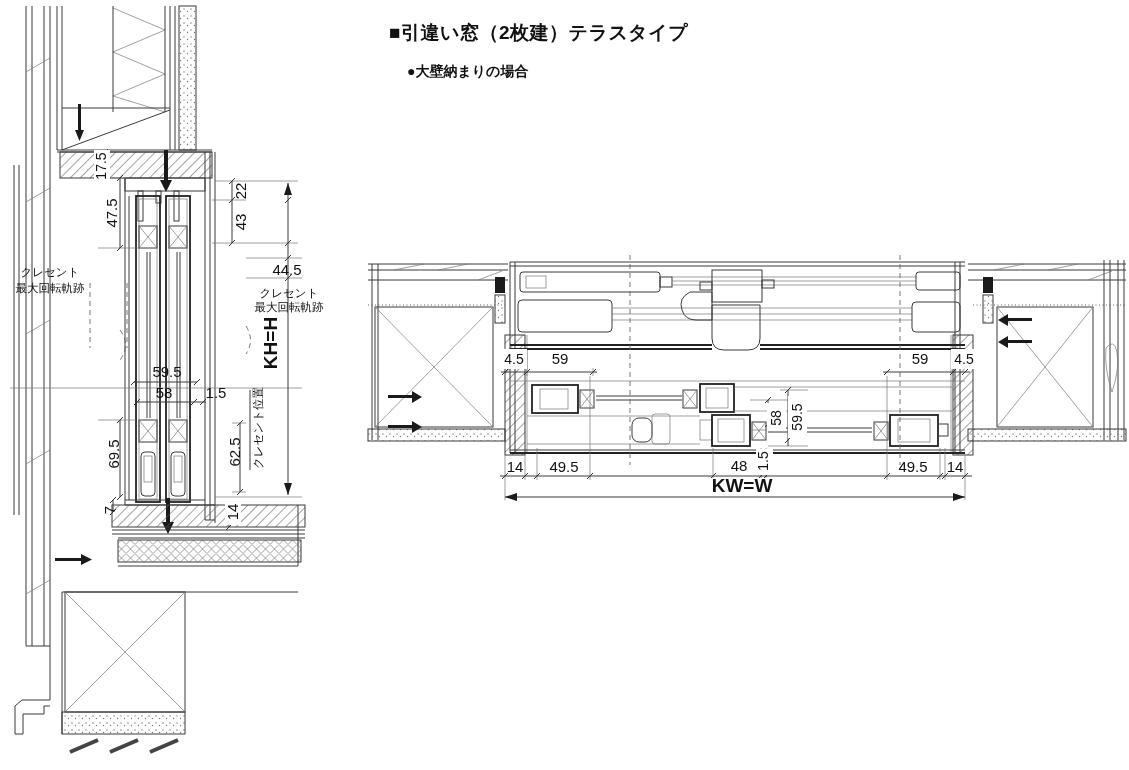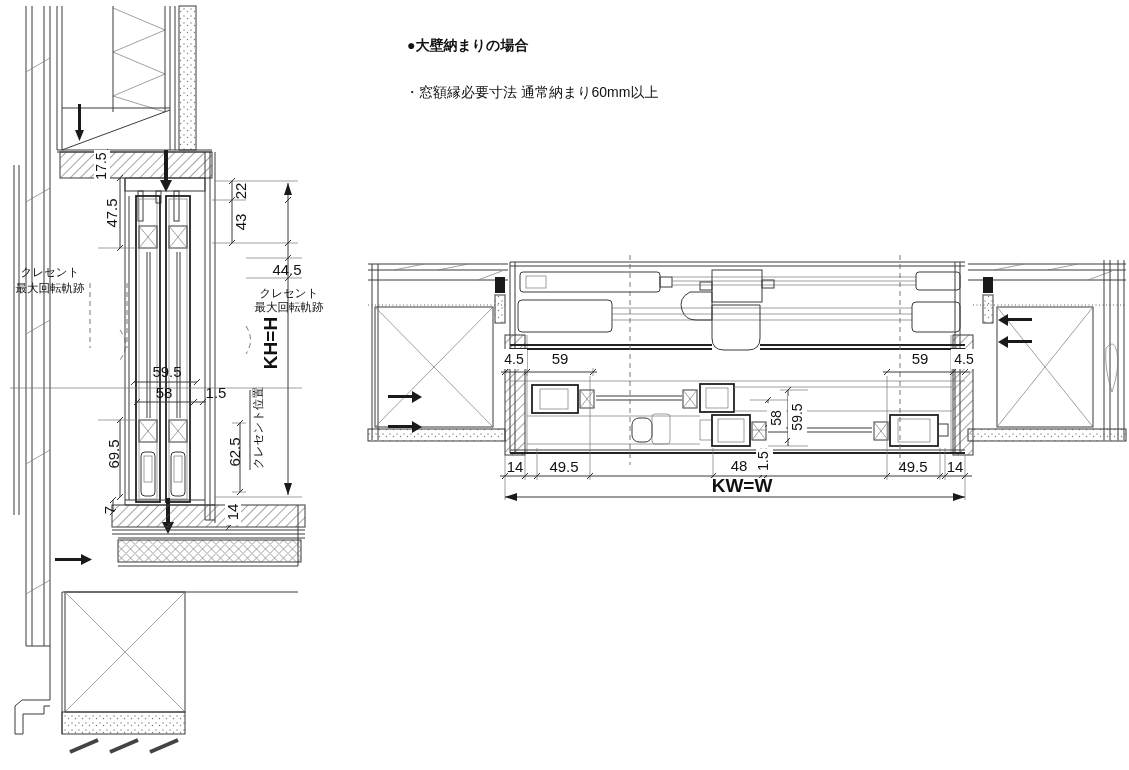--- a/index.html
+++ b/index.html
@@ -25,22 +25,22 @@
   .dimS{font-size:14px;text-anchor:middle;}
   .jp{font-size:11.5px;text-anchor:middle;}
   .big{font-size:19px;font-weight:bold;text-anchor:middle;}
 </style>
 </head>
 <body>
 
 <div id="page">
 
   <div class="hdr">
+    <div class="title">■引違い窓（2枚建）テラスタイプ</div>
     <div class="subtitle">●大壁納まりの場合</div>
-    <div class="note">・窓額縁必要寸法 通常納まり60mm以上</div>
   </div>
 
   <svg style="left:0;top:0" width="350" height="770" viewBox="0 0 350 770">
     <defs>
       <pattern id="hatch" width="7" height="7" patternUnits="userSpaceOnUse" patternTransform="rotate(45)">
         <line x1="0" y1="0" x2="0" y2="7" stroke="#555" stroke-width="1.1"></line>
       </pattern>
       <pattern id="net" width="9" height="9" patternUnits="userSpaceOnUse">
         <path d="M0,4.5 L4.5,0 L9,4.5 L4.5,9 Z" fill="none" stroke="#888" stroke-width=".8"></path>
       </pattern>

